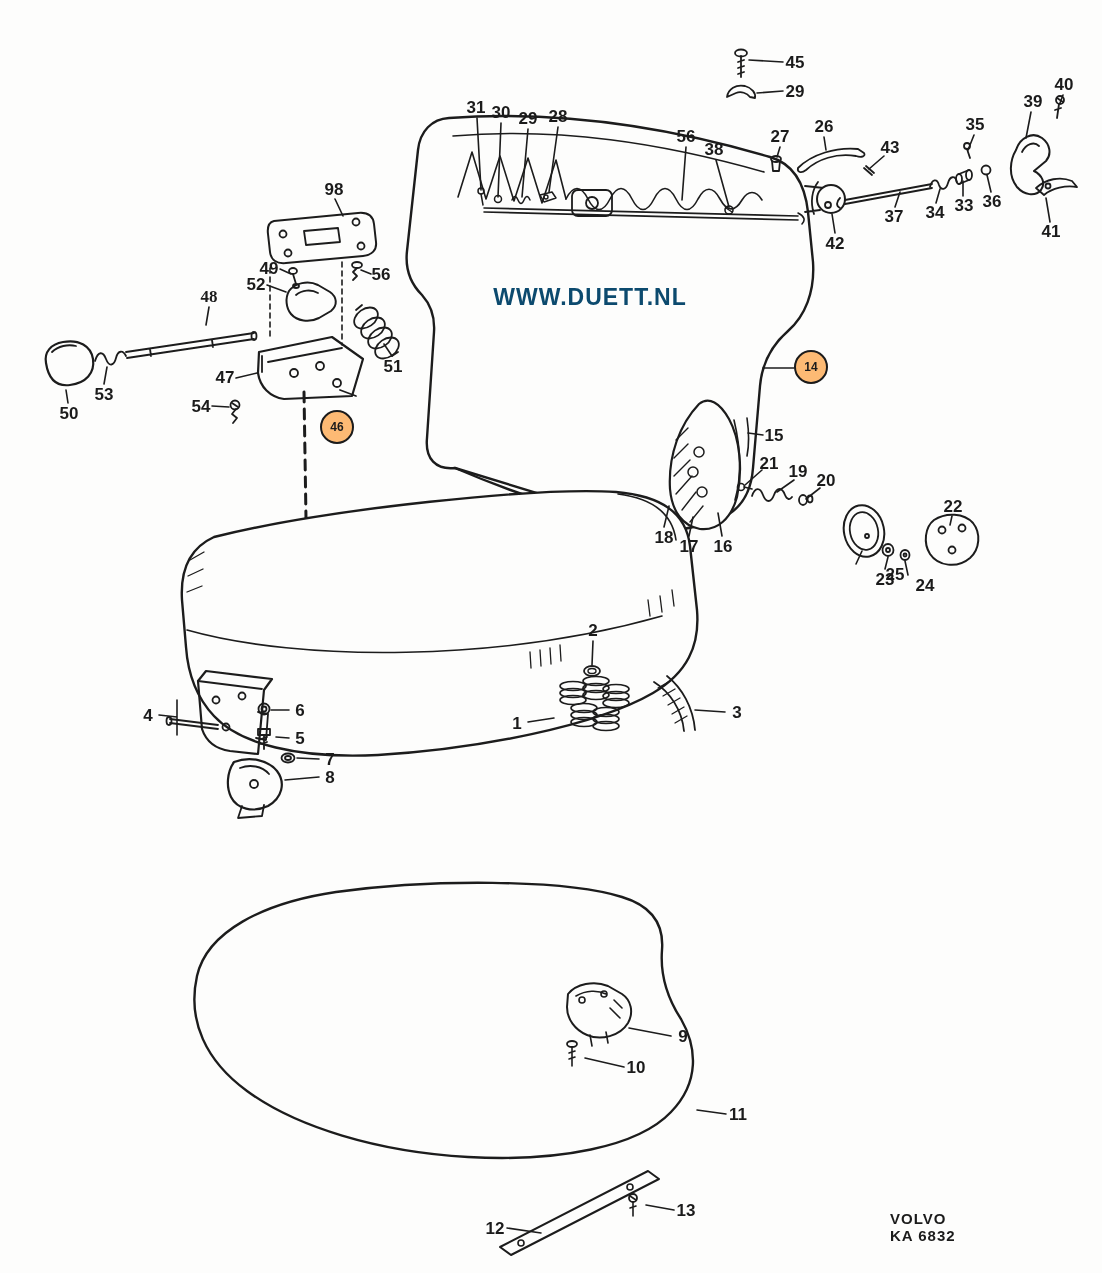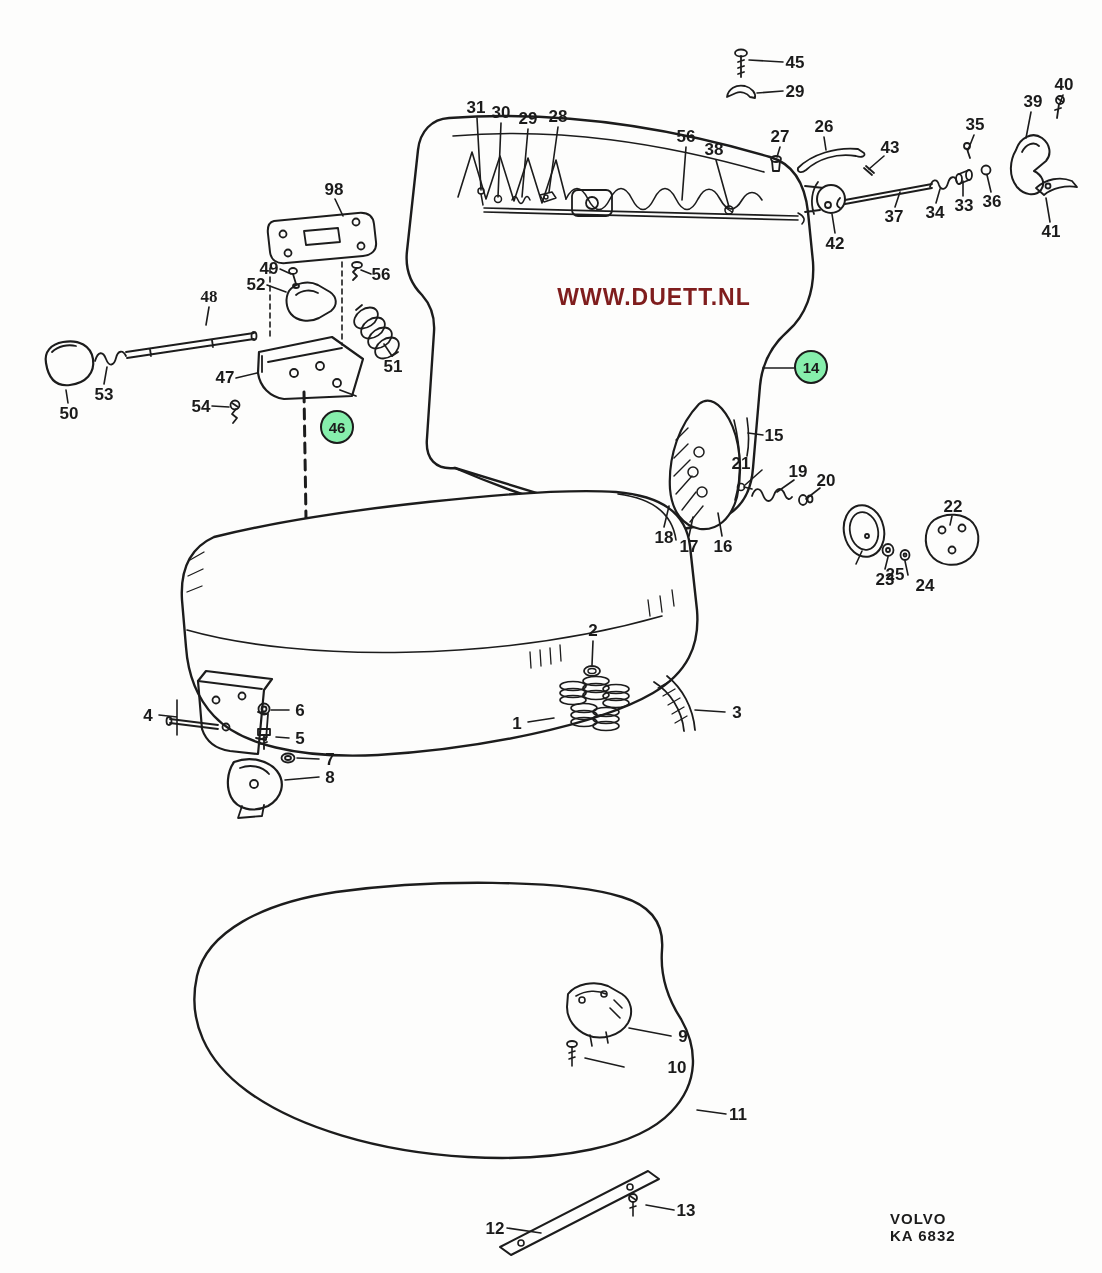--- a/index.html
+++ b/index.html
@@ -19,28 +19,28 @@
     font:700 17px "Liberation Sans",sans-serif;
     color:#1b1b1b;
     white-space:nowrap;
     line-height:1;
   }
   .part-label.circled{
     width:30px;height:30px;
     border:2.5px solid #1b1b1b;
     border-radius:50%;
     display:flex;align-items:center;justify-content:center;
-    background:#86efac;
-    font-size:15px;
+    background:#fdba74;
+    font-size:12px;
   }
   .watermark{
-    position:absolute;left:654px;top:297px;
+    position:absolute;left:590px;top:297px;
     transform:translate(-50%,-50%);
     font:700 23px "Liberation Sans",sans-serif;
-    letter-spacing:1px;color:#7f1d1d;
+    letter-spacing:1px;color:#0c4a6e;
     white-space:nowrap;
   }
   .footer{
     position:absolute;left:890px;top:1210px;
     font:700 15px "Liberation Sans",sans-serif;
     color:#1b1b1b;line-height:1.15;letter-spacing:1px;
   }
 </style>
 </head>
 <body>
@@ -274,32 +274,32 @@
   <div class="labels">
       <div class="part-label" style="left: 517px; top: 723px;">1</div>
       <div class="part-label" style="left: 593px; top: 630px;">2</div>
       <div class="part-label" style="left: 737px; top: 712px;">3</div>
       <div class="part-label" style="left: 148px; top: 715px;">4</div>
       <div class="part-label" style="left: 300px; top: 738px;">5</div>
       <div class="part-label" style="left: 300px; top: 710px;">6</div>
       <div class="part-label" style="left: 330px; top: 759px;">7</div>
       <div class="part-label" style="left: 330px; top: 777px;">8</div>
       <div class="part-label" style="left: 683px; top: 1036px;">9</div>
-      <div class="part-label" style="left: 636px; top: 1067px; margin-left: 41px;">10</div>
+      <div class="part-label" style="left: 636px; top: 1067px;">10</div>
       <div class="part-label" style="left: 738px; top: 1114px;">11</div>
       <div class="part-label" style="left: 495px; top: 1228px;">12</div>
       <div class="part-label" style="left: 686px; top: 1210px;">13</div>
       <div class="part-label circled" style="left: 811px; top: 367px;">14</div>
       <div class="part-label" style="left: 774px; top: 435px;">15</div>
       <div class="part-label" style="left: 723px; top: 546px;">16</div>
       <div class="part-label" style="left: 689px; top: 546px;">17</div>
       <div class="part-label" style="left: 664px; top: 537px;">18</div>
       <div class="part-label" style="left: 798px; top: 471px;">19</div>
       <div class="part-label" style="left: 826px; top: 480px;">20</div>
-      <div class="part-label" style="left: 741px; top: 463px;">21</div>
+      <div class="part-label" style="left: 769px; top: 463px;">21</div>
       <div class="part-label" style="left: 953px; top: 506px;">22</div>
       <div class="part-label" style="left: 885px; top: 579px;">23</div>
       <div class="part-label" style="left: 909px; top: 585px; margin-left: 16px;">24</div>
       <div class="part-label" style="left: 895px; top: 574px;">25</div>
       <div class="part-label" style="left: 824px; top: 126px;">26</div>
       <div class="part-label" style="left: 780px; top: 136px;">27</div>
       <div class="part-label" style="left: 558px; top: 116px;">28</div>
       <div class="part-label" style="left: 528px; top: 118px;">29</div>
       <div class="part-label" style="left: 501px; top: 112px;">30</div>
       <div class="part-label" style="left: 476px; top: 107px;">31</div>

